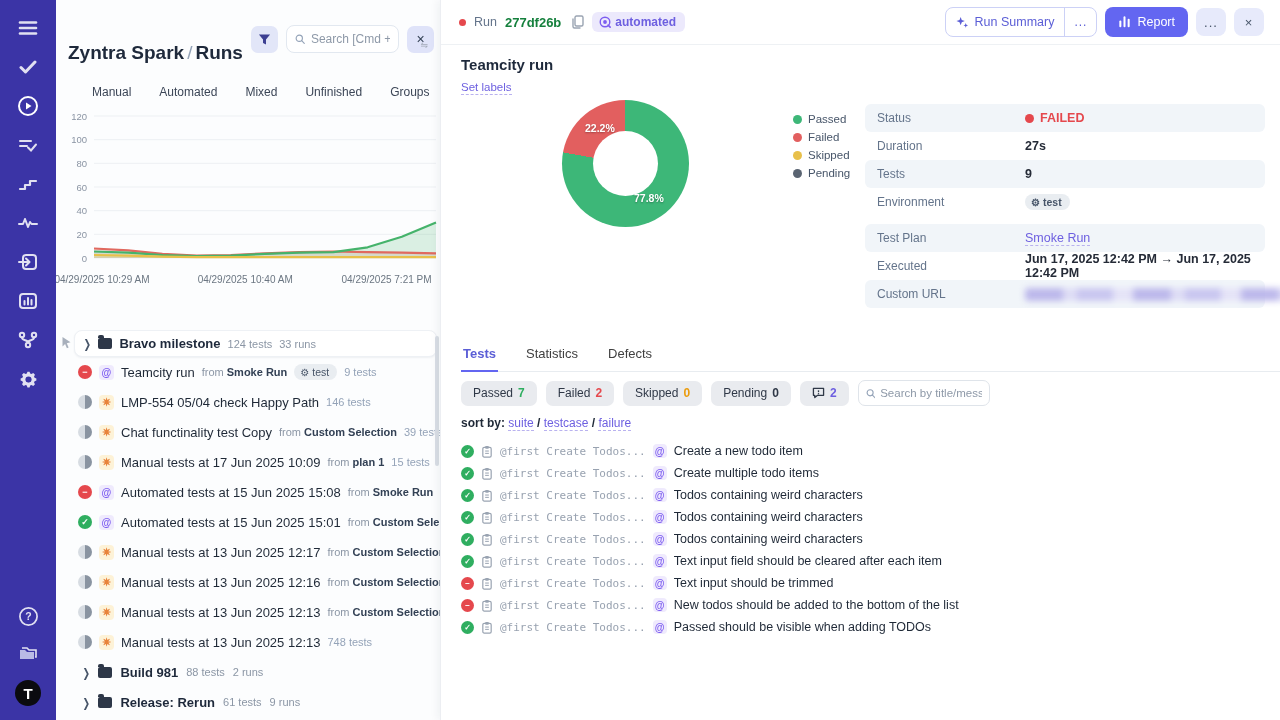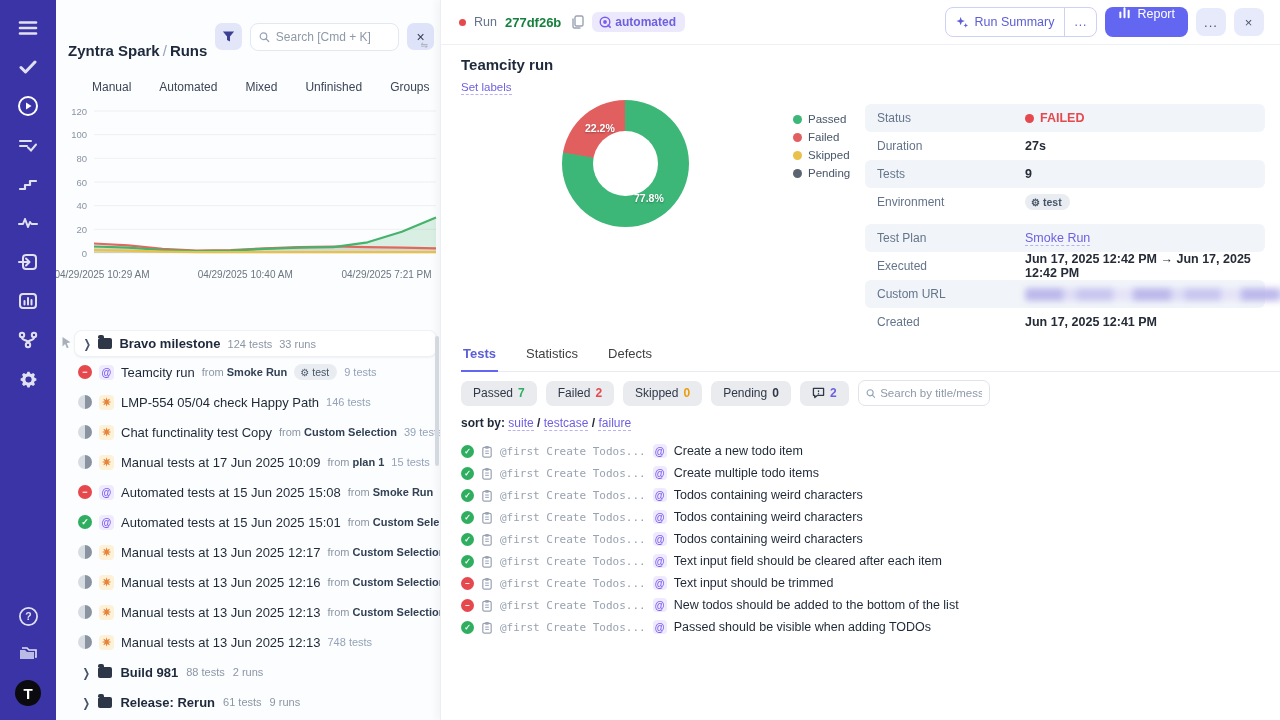--- a/index.html
+++ b/index.html
@@ -12,21 +12,21 @@
   .rail-top { display:flex; flex-direction:column; gap:15px; padding-top:16px; align-items:center; }
   .rail-bottom { margin-top:auto; display:flex; flex-direction:column; gap:14px; padding-bottom:14px; align-items:center; }
   .rail-btn { width:26px; height:24px; display:flex; align-items:center; justify-content:center; cursor:pointer; opacity:.85; }
   .rail-btn.active { opacity:1; }
   .logo-circle { width:26px; height:26px; border-radius:50%; background:#0b0b0f; color:#fff;
     font-weight:bold; font-size:15px; display:flex; align-items:center; justify-content:center; }
 
   
   .left-panel { position:absolute; left:56px; top:0; width:384px; height:720px; background:#fcfdfe; overflow:hidden; }
   .lp-header { display:flex; align-items:center; padding:14px 6px 10px 12px; gap:8px; }
-  .brand { font-size:15px; font-weight:bold; color:#1e293b; white-space:nowrap;margin-top:28px; }
+  .brand { font-size:19px; font-weight:bold; color:#1e293b; white-space:nowrap;margin-top:28px; }
   .brand .sep { color:#94a3b8; font-weight:normal; padding:0 3px; }
   .icon-btn { width:27px; height:27px; border-radius:7px; background:#e2e6f8; display:flex; align-items:center;
     justify-content:center; cursor:pointer; flex:none; }
   .search-box { flex:1; height:28px; border:1px solid #e2e8f0; border-radius:8px; background:#fff;
     display:flex; align-items:center; padding:0 8px; gap:6px; min-width:0; }
   .search-box input { border:none; outline:none; font-size:12px; width:100%; background:transparent;
     font-family:"Liberation Sans", sans-serif; color:#334155; }
   .search-box input::placeholder { color:#8e99a8; }
   .resize-mini { position:absolute; right:12px; top:40px; color:#a3a9b8; font-size:9px; }
 
@@ -77,21 +77,21 @@
   .run-id { font-size:13px; font-weight:bold; color:#15803d; }
   .copy-btn { cursor:pointer; display:flex; margin-left:2px; }
   .auto-badge { background:#ece9fc; color:#6d5fe0; border-radius:6px; font-size:12px; font-weight:bold;
     padding:3px 9px 3px 7px; display:flex; gap:4px; align-items:center; cursor:pointer; }
   .rp-actions { margin-left:auto; display:flex; align-items:center; gap:8px; }
   .summary-split { display:flex; border:1px solid #ccd1f6; border-radius:8px; height:30px; overflow:hidden; background:#fff; }
   .summary-main { display:flex; align-items:center; gap:6px; padding:0 10px; color:#5b5ed6; font-size:12.5px; cursor:pointer; }
   .summary-more { border-left:1px solid #ccd1f6; display:flex; align-items:center; padding:0 9px; color:#5b5ed6;
     font-size:12px; letter-spacing:1px; cursor:pointer; }
   .report-btn { background:#6366f1; color:#fff; border:none; border-radius:8px; height:30px; padding:0 13px;
-    font-size:12.5px; display:flex; align-items:flex-start; gap:6px; cursor:pointer; font-family:"Liberation Sans",sans-serif; }
+    font-size:12.5px; display:flex; align-items:center; gap:6px; cursor:pointer; font-family:"Liberation Sans",sans-serif; }
   .ghost-btn { background:#e7eafb; border:none; border-radius:8px; height:28px; width:30px; color:#475569;
     font-size:13px; display:flex; align-items:center; justify-content:center; cursor:pointer; letter-spacing:1px; }
 
   .rp-title { position:absolute; left:20px; top:56px; font-size:15px; font-weight:bold; color:#1e293b; }
   .set-labels { position:absolute; left:20px; top:81px; font-size:11.5px; color:#6d5fe0;
     border-bottom:1px dashed #b9b2ef; cursor:pointer; padding-bottom:1px; }
 
   .donut { position:absolute; left:121px; top:100px; width:127px; height:127px; border-radius:50%; }
   .donut-hole { position:absolute; left:50%; top:50%; width:65px; height:65px; margin:-32.5px 0 0 -32.5px;
     border-radius:50%; background:#fff; }
@@ -517,26 +517,20 @@
         <span class="d-value normal">
           <span>Jun 17, 2025 12:42 PM → Jun 17, 2025 12:42 PM</span>
         </span>
       </div>
       <div class="d-row alt">
         <span class="d-label">Custom URL</span>
         <span class="d-value normal">
           <span class="blur-url"></span>
         </span>
       </div>
-      <div class="d-row">
-        <span class="d-label">Created</span>
-        <span class="d-value normal">
-          <span>Jun 17, 2025 12:41 PM</span>
-        </span>
-      </div>
     </div>
 
   <div class="rp-tabs" id="rp-tabs">
       <span class="rp-tab active">Tests</span>
       <span class="rp-tab">Statistics</span>
       <span class="rp-tab">Defects</span>
     </div>
 
   <div class="filters" id="filters">
       <span class="f-pill">

